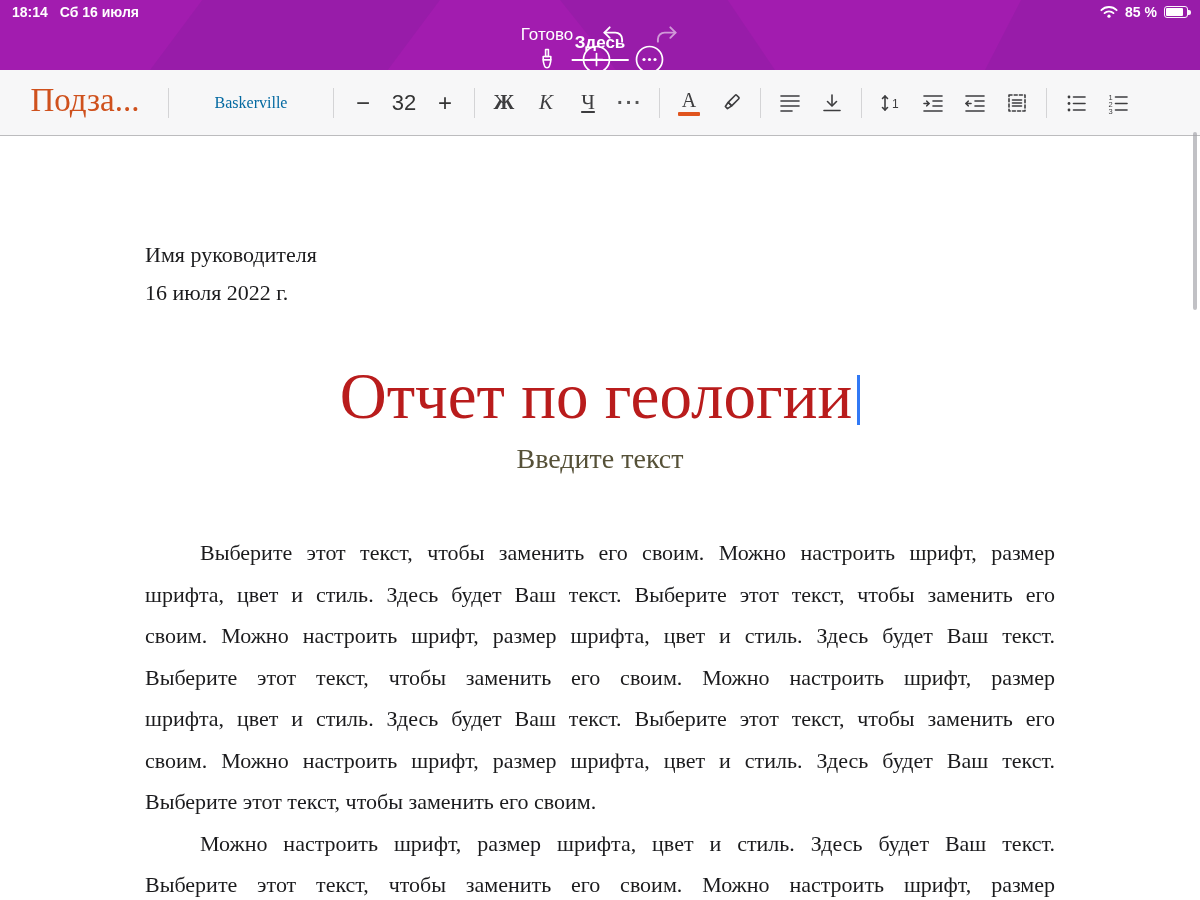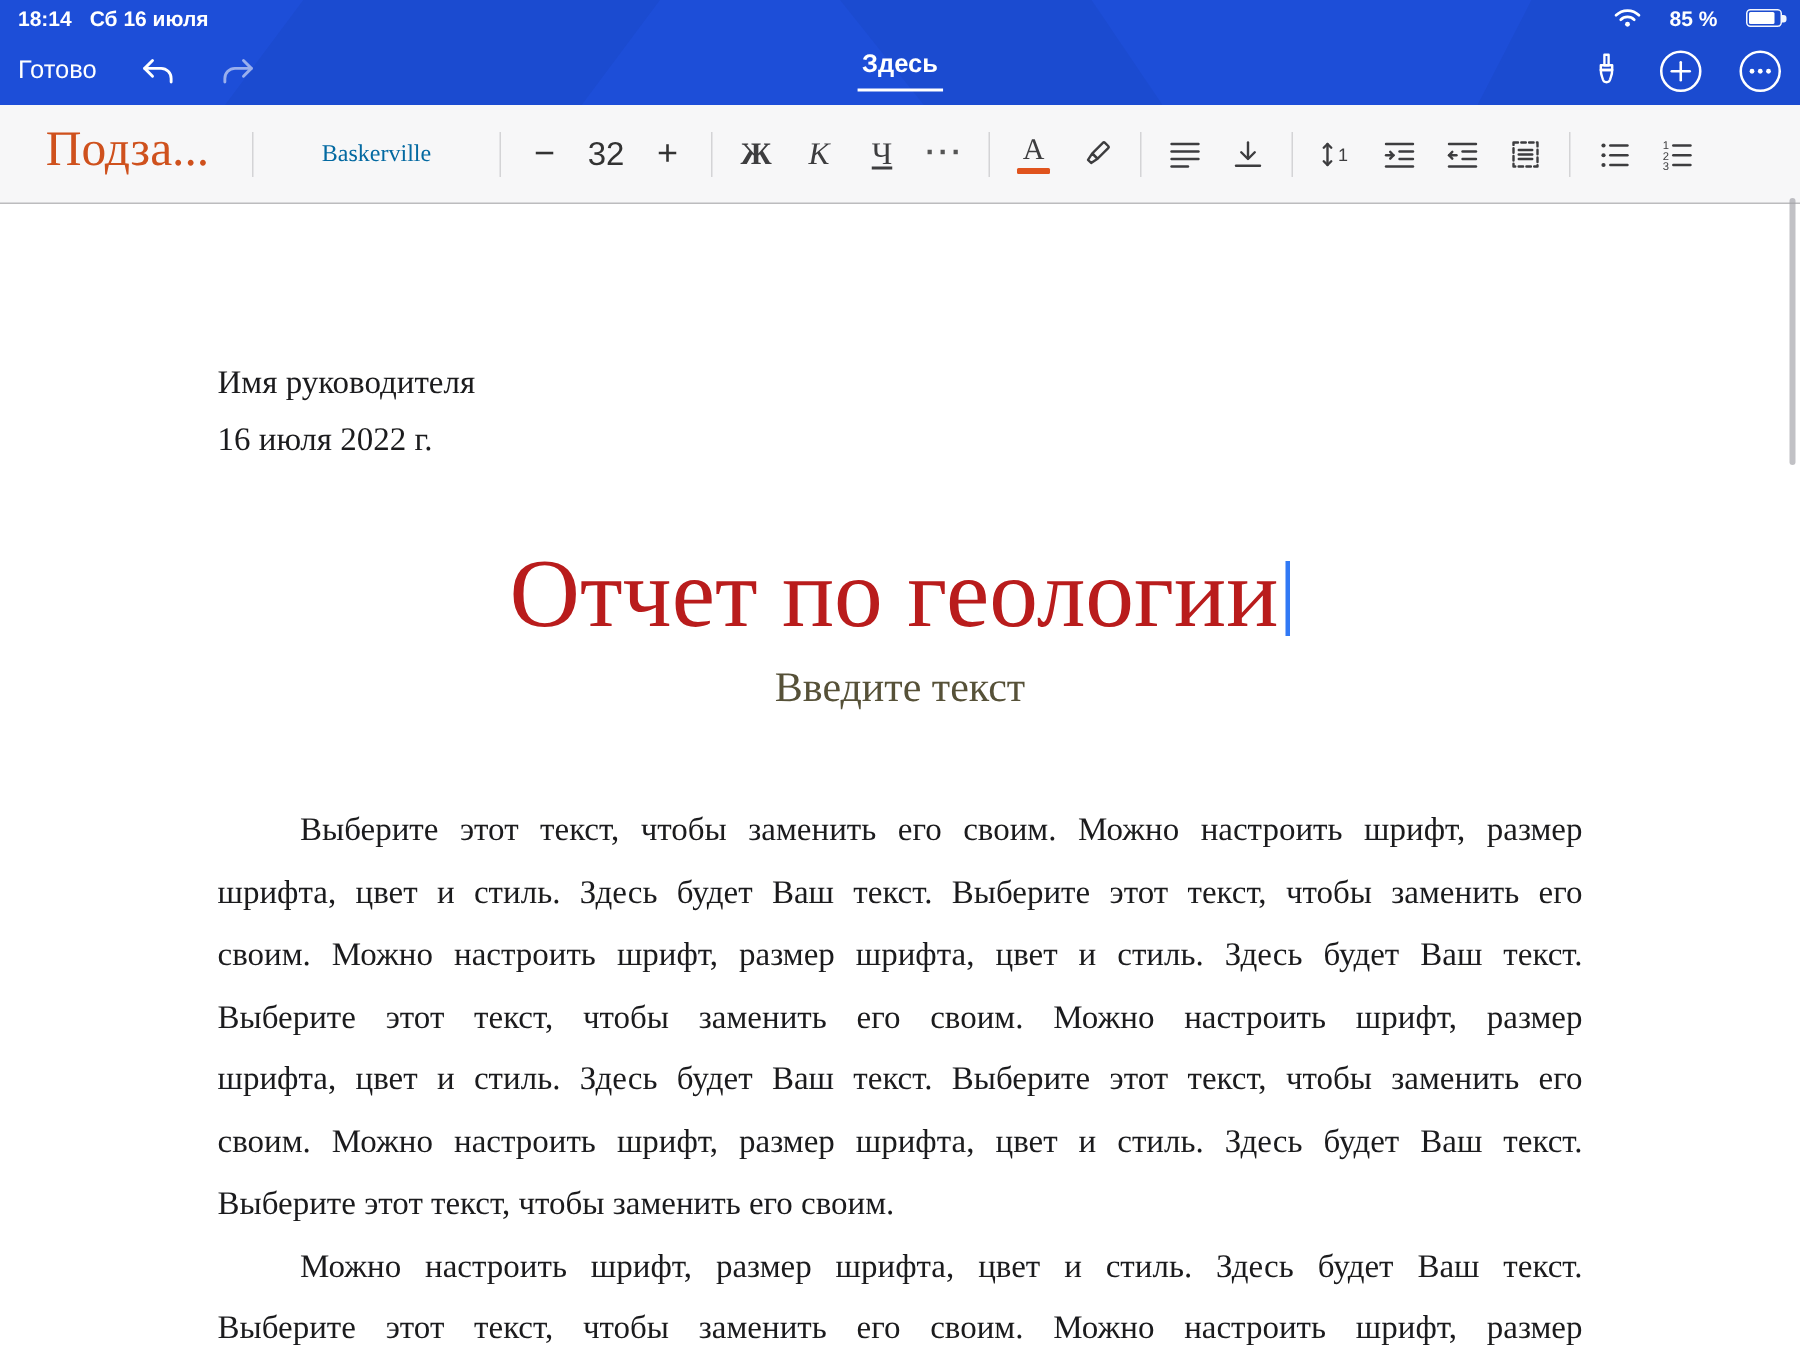--- a/index.html
+++ b/index.html
@@ -1,39 +1,39 @@
 <!DOCTYPE html>
 <html><head>
 <meta charset="utf-8">
 <style>
   * { margin:0; padding:0; box-sizing:border-box; }
   html,body { width:1200px; height:900px; overflow:hidden; background:#fff;
               font-family:"Liberation Sans", sans-serif; }
   .screen { position:relative; width:1200px; height:900px; overflow:hidden; }
 
   
-  .blue-header { position:relative; height:70px; background:#1d4ed8; overflow:hidden; }
+  .blue-header { position:relative; height:70px; background:#a21caf; overflow:hidden; }
   .deco { position:absolute; top:0; height:70px; background:rgba(8,40,80,0.06); }
   .deco1 { left:150px; width:290px; clip-path:polygon(18% 0,100% 0,82% 100%,0 100%); }
   .deco2 { left:560px; width:215px; clip-path:polygon(0 0,78% 0,100% 100%,26% 100%); }
   .deco3 { left:985px; width:300px; clip-path:polygon(12% 0,100% 0,100% 100%,0 100%); }
 
   .status-bar { position:absolute; top:0; left:0; right:0; height:24px;
     display:flex; justify-content:space-between; align-items:center;
     padding:0 12px; color:#fff; font-size:14px; font-weight:bold; }
   .status-left { display:flex; gap:12px; }
-  .status-right { display:flex; align-items:center; gap:19px; }
+  .status-right { display:flex; align-items:center; gap:7px; }
   .battery { position:relative; width:24px; height:12px; border:1px solid rgba(255,255,255,.95);
     border-radius:3px; padding:1px; }
   .battery-fill { display:block; width:85%; height:100%; background:#fff; border-radius:1px; }
   .battery-nub { position:absolute; right:-4px; top:3px; width:3px; height:5px;
     background:rgba(255,255,255,.95); border-radius:0 2px 2px 0; }
 
   .nav-bar { position:absolute; top:24px; left:0; right:0; height:46px;
-    display:flex; align-items:center; justify-content:space-between; padding:0 12px; }
+    display:flex; align-items:center; justify-content:space-between; padding:0 12px;flex-direction:column; }
   .nav-left { display:flex; align-items:center; gap:28px; }
   .nav-right { display:flex; align-items:center; gap:24px; }
   .nav-btn { background:none; border:none; color:#fff; font-size:17px; cursor:pointer;
     display:flex; align-items:center; font-family:"Liberation Sans", sans-serif; }
   .redo { opacity:.55; }
   .nav-title { position:absolute; left:50%; transform:translateX(-50%); top:9px;
     color:#fff; font-size:17px; font-weight:bold; padding:0 3px 6px;
     border-bottom:2px solid #fff; cursor:pointer; }
 
   

